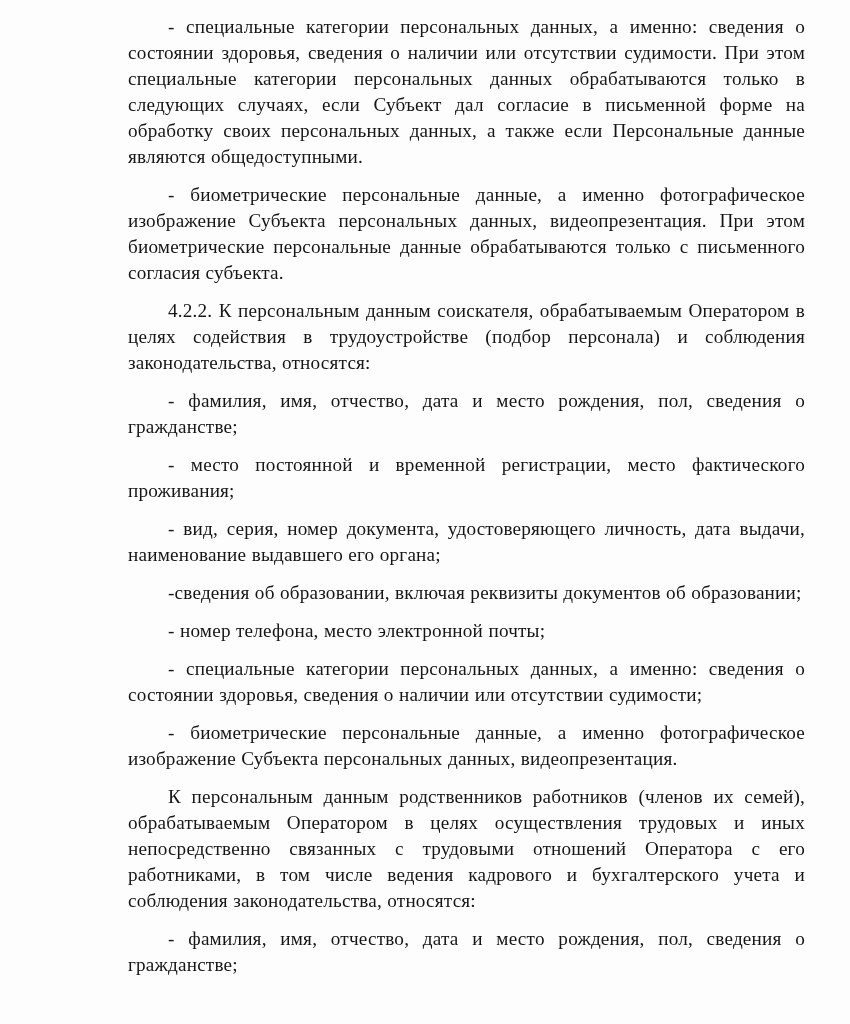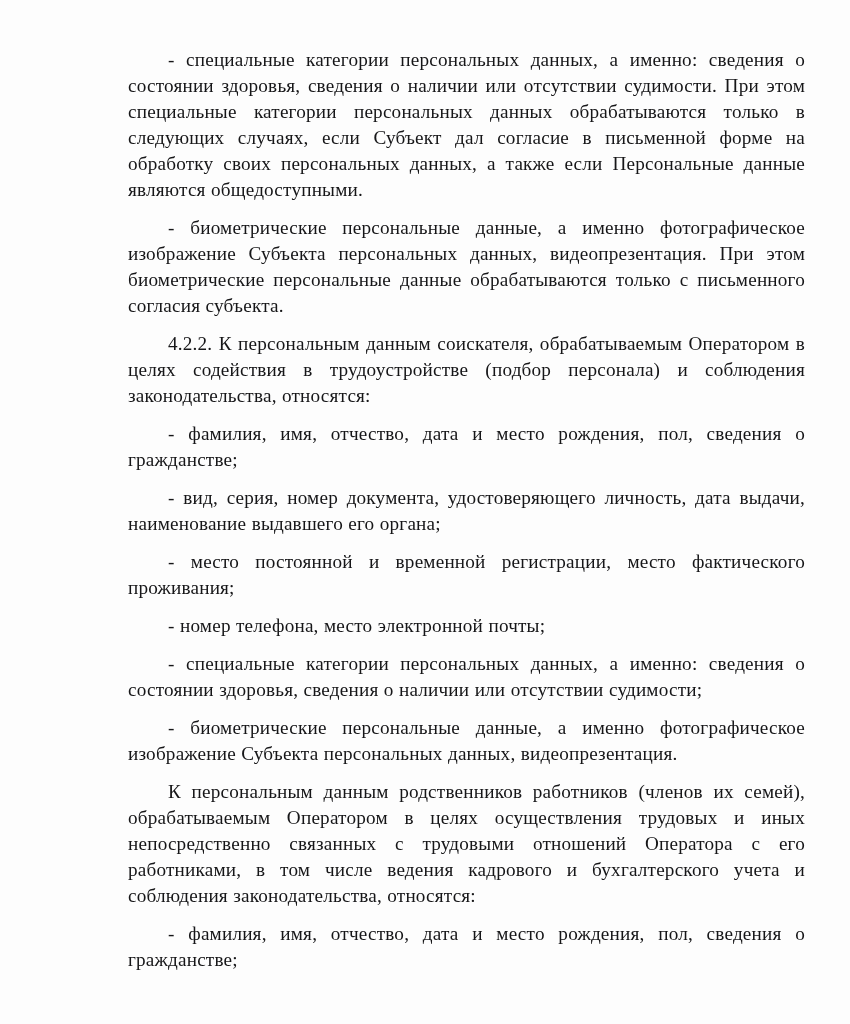--- a/index.html
+++ b/index.html
@@ -38,42 +38,42 @@
   }
   p.para.gap-before {
     margin-top: 12px;
   }
   p.para.nogap {
     margin-top: 0;
   }
   
   .doc-body {
     filter: contrast(1.02);
-    margin-top: 33px;
   }
 </style>
 </head>
 <body>
 
 <div id="page">
   <div class="doc-body">
 
     <p class="para nogap">- специальные категории персональных данных, а именно: сведения о состоянии здоровья, сведения о наличии или отсутствии судимости. При этом специальные категории персональных данных обрабатываются только в следующих случаях, если Субъект дал согласие в письменной форме на обработку своих персональных данных, а также если Персональные данные являются общедоступными.</p>
 
     <p class="para gap-before">- биометрические персональные данные, а именно фотографическое изображение Субъекта персональных данных, видеопрезентация. При этом биометрические персональные данные обрабатываются только с письменного согласия субъекта.</p>
 
     <p class="para gap-before">4.2.2. К персональным данным соискателя, обрабатываемым Оператором в целях содействия в трудоустройстве (подбор персонала) и соблюдения законодательства, относятся:</p>
 
     <p class="para gap-before">- фамилия, имя, отчество, дата и место рождения, пол, сведения о гражданстве;</p>
 
+    <p class="para gap-before">- место постоянной и временной регистрации, место фактического проживания;</p>
+
     <p class="para gap-before">- вид, серия, номер документа, удостоверяющего личность, дата выдачи, наименование выдавшего его органа;</p>
 
-    <p class="para gap-before">- место постоянной и временной регистрации, место фактического проживания;</p>
 
-
+    <p class="para gap-before">-сведения об образовании, включая реквизиты документов об образовании;</p>
 
     <p class="para gap-before">- номер телефона, место электронной почты;</p>
 
     <p class="para gap-before">- специальные категории персональных данных, а именно: сведения о состоянии здоровья, сведения о наличии или отсутствии судимости;</p>
 
     <p class="para gap-before">- биометрические персональные данные, а именно фотографическое изображение Субъекта персональных данных, видеопрезентация.</p>
 
     <p class="para gap-before">К персональным данным родственников работников (членов их семей), обрабатываемым Оператором в целях осуществления трудовых и иных непосредственно связанных с трудовыми отношений Оператора с его работниками, в том числе ведения кадрового и бухгалтерского учета и соблюдения законодательства, относятся:</p>
 
     <p class="para gap-before">- фамилия, имя, отчество, дата и место рождения, пол, сведения о гражданстве;</p>

